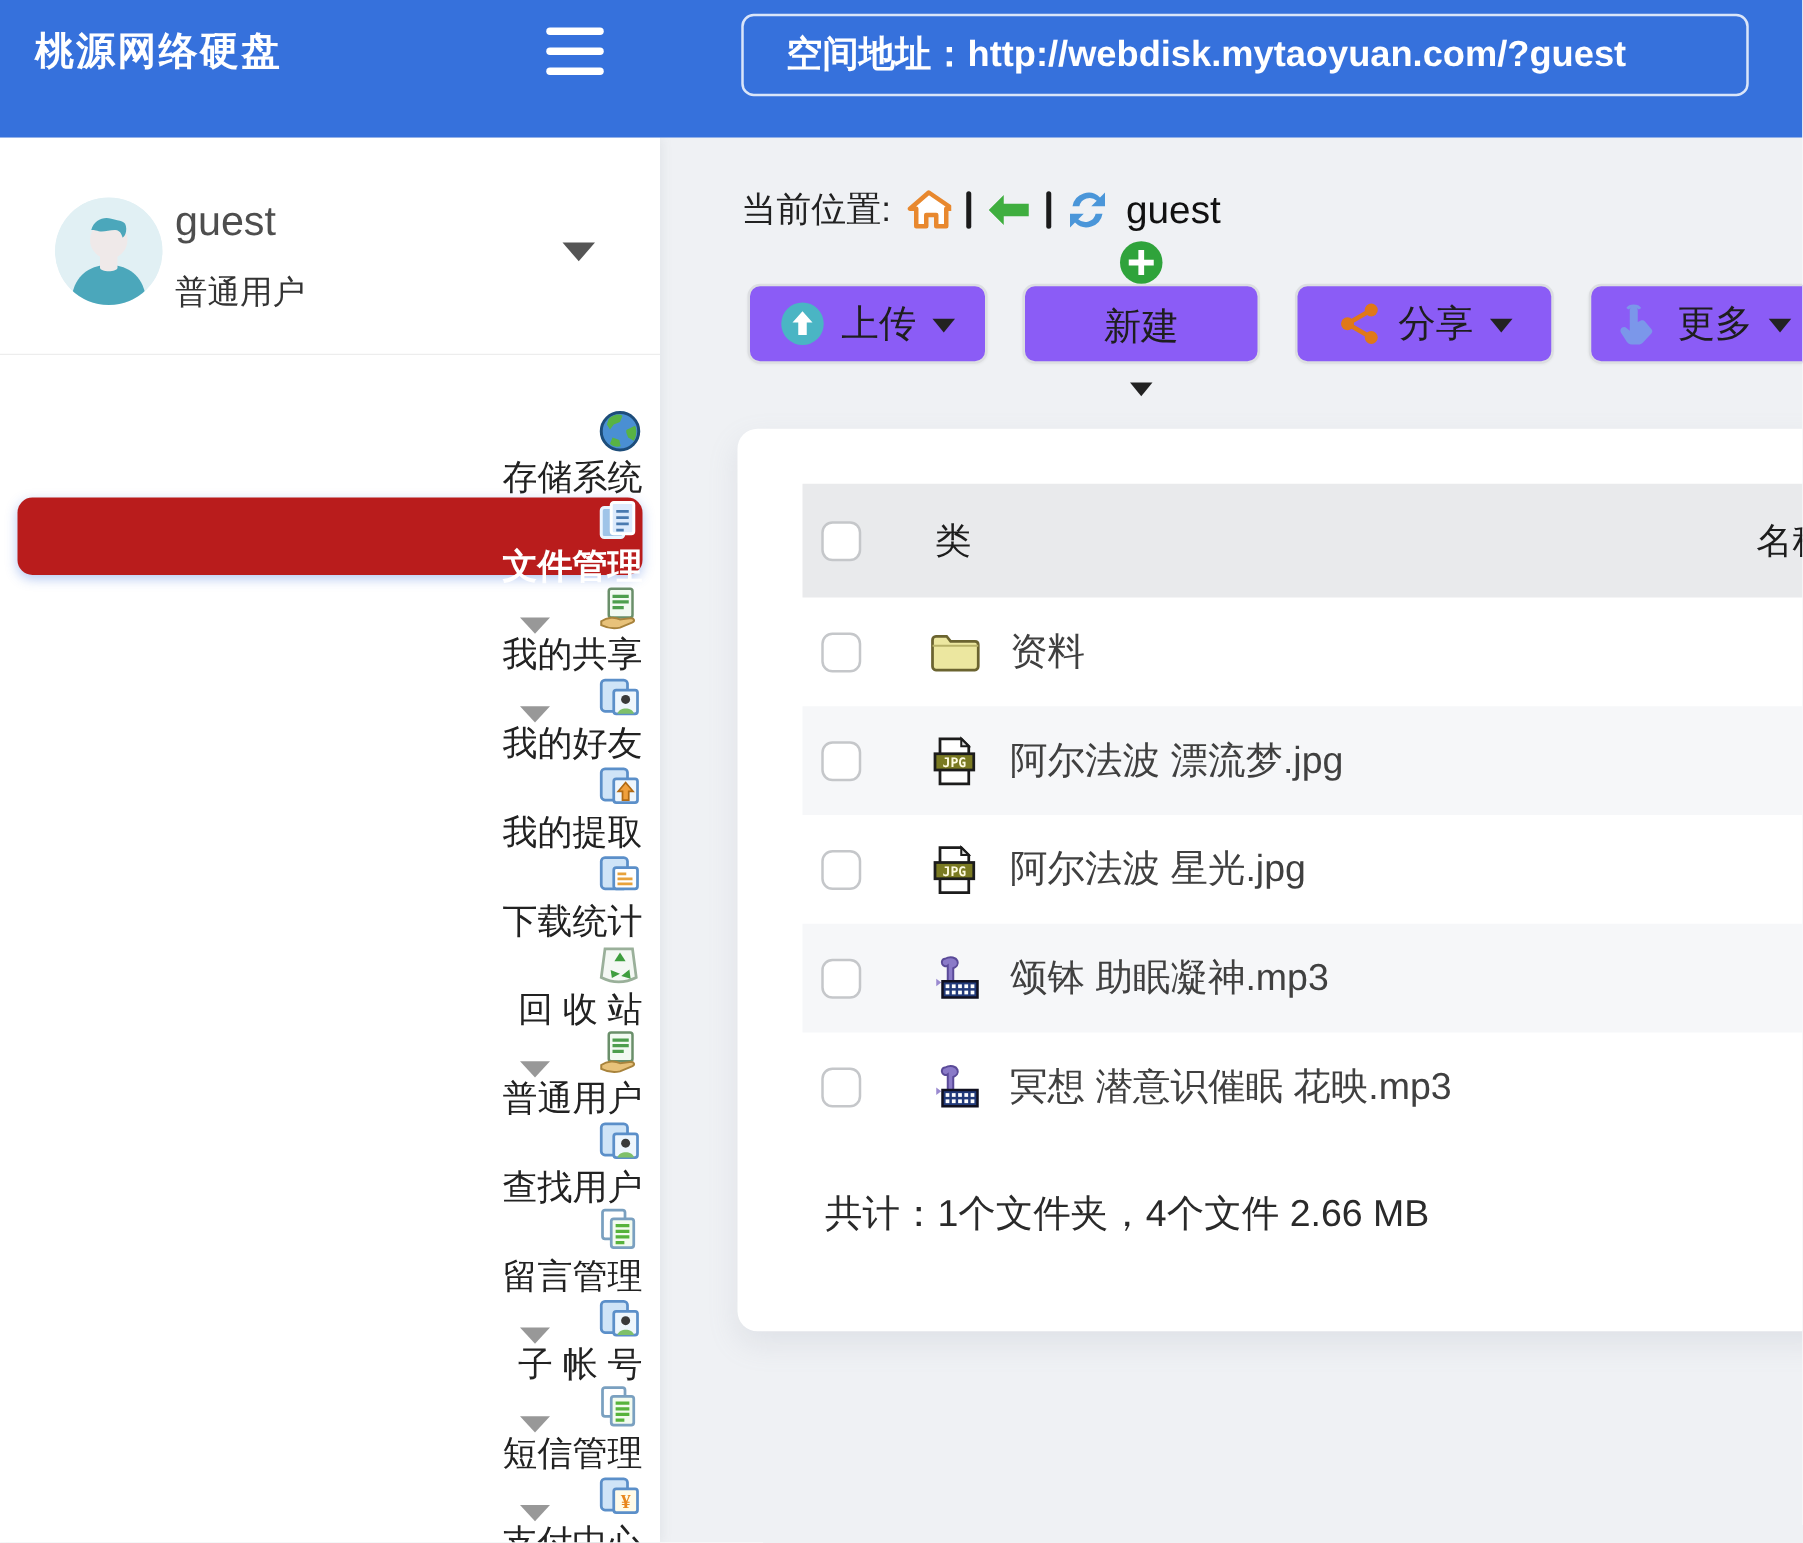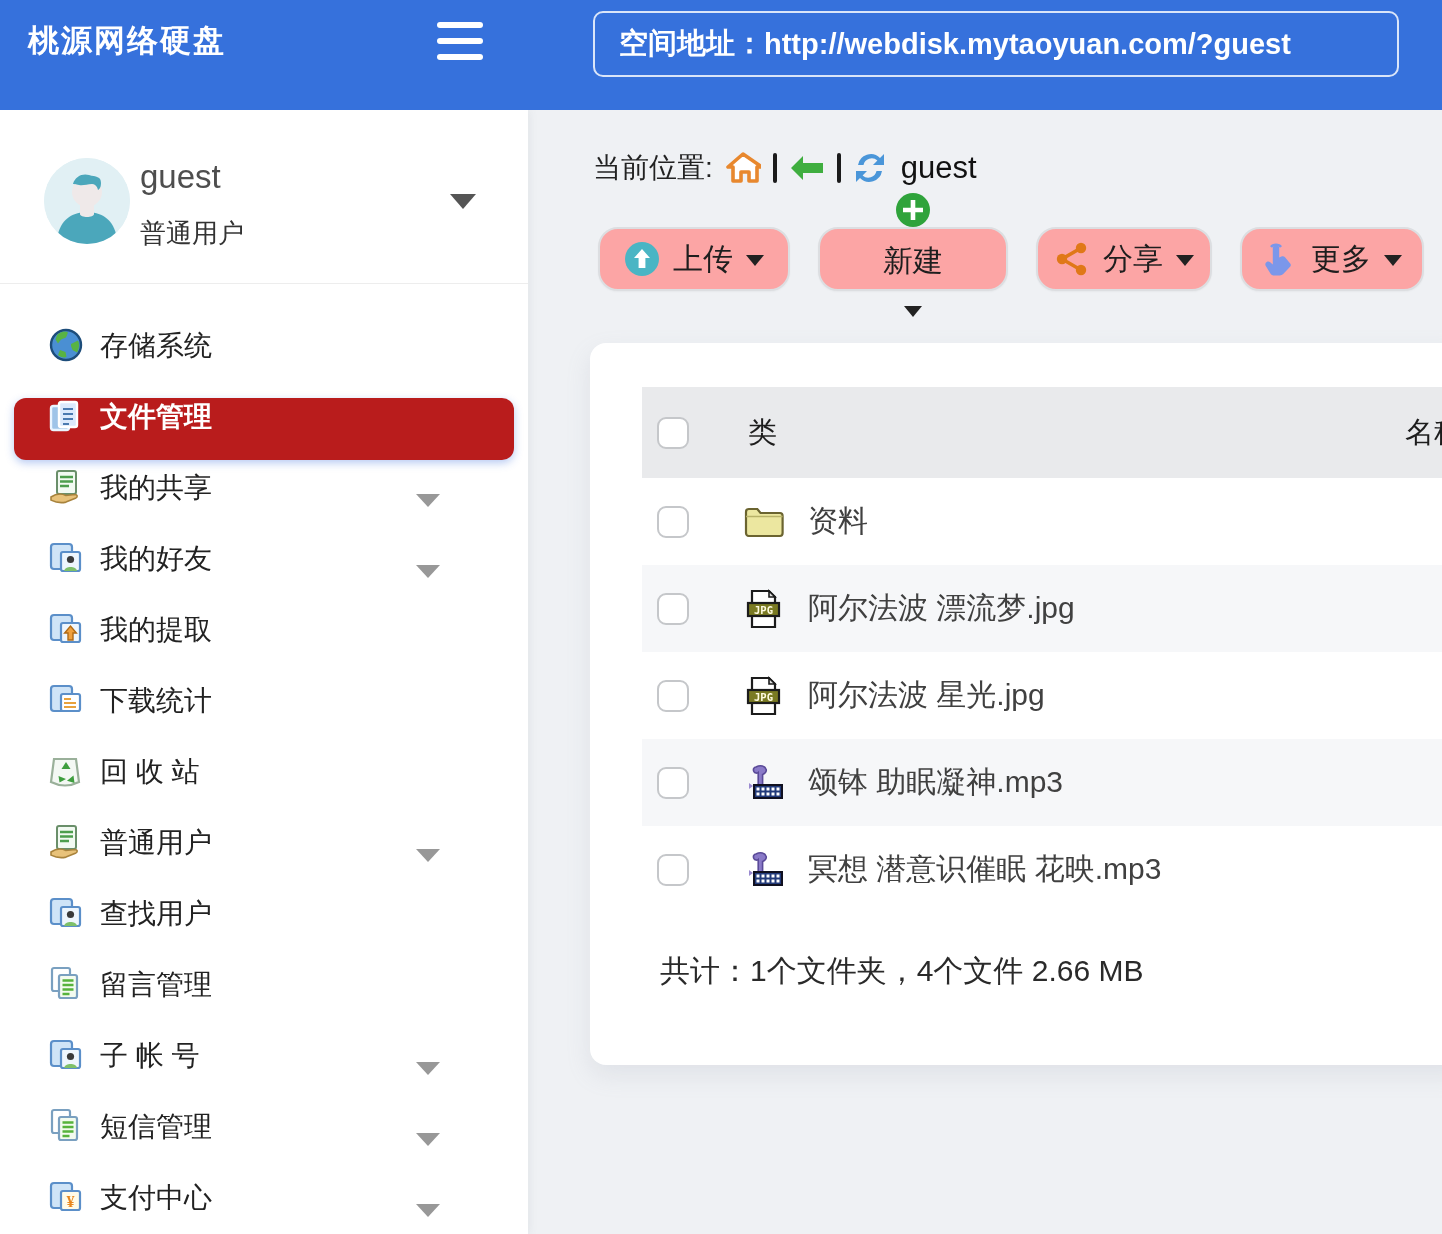--- a/index.html
+++ b/index.html
@@ -9,59 +9,59 @@
   
   .hdr{position:absolute;left:0;top:0;width:1442px;height:110px;background:#3671dc;z-index:6;}
   .app-title{position:absolute;left:28px;top:20px;font-size:31px;font-weight:bold;color:#fff;letter-spacing:2px;}
   .hamburger{position:absolute;left:437px;top:22px;width:46px;height:42px;cursor:pointer;}
   .hamburger span{position:absolute;left:0;width:46px;height:6px;border-radius:3px;background:#fff;}
   .hamburger span:nth-child(1){top:0;}
   .hamburger span:nth-child(2){top:16px;}
   .hamburger span:nth-child(3){top:32px;}
   .url-box{position:absolute;left:593px;top:11px;width:806px;height:66px;box-sizing:border-box;
            border:2px solid rgba(255,255,255,.82);border-radius:10px;display:flex;align-items:center;
-           padding-left:24px;color:#fff;font-size:29px;font-weight:600;white-space:nowrap;cursor:text;}
+           padding-left:34px;color:#fff;font-size:29px;font-weight:600;white-space:nowrap;cursor:text;}
 
   
   .sidebar{position:absolute;left:0;top:110px;width:528px;height:1124px;background:#fff;
            box-shadow:2px 0 8px rgba(90,100,120,.08);z-index:5;}
   .avatar{position:absolute;left:44px;top:48px;width:86px;height:86px;border-radius:50%;
           background:#e1f0f4;overflow:hidden;}
   .uname{position:absolute;left:140px;top:48px;font-size:33px;color:#4e4e4e;}
   .urole{position:absolute;left:140px;top:106px;font-size:26px;color:#333;}
   .user-caret{position:absolute;left:450px;top:84px;width:0;height:0;cursor:pointer;
               border:13px solid transparent;border-top:15px solid #555;}
   .sb-divider{position:absolute;left:0;top:173px;width:528px;height:1px;background:#ededed;}
   .menu{position:absolute;left:0;top:217px;width:528px;}
-  .mi{position:relative;height:62px;margin:0 14px 9px 14px;display:flex;align-items:flex-start;
-      border-radius:12px;cursor:pointer;}
+  .mi{position:relative;height:62px;margin:0 14px 9px 14px;display:flex;align-items:flex-end;
+      border-radius:12px;cursor:pointer;flex-direction:column;}
   .mi .ic{width:36px;height:36px;margin-left:34px;flex:0 0 36px;}
   .mi .ic svg{display:block;width:36px;height:36px;}
   .mi .lb{margin-left:16px;font-size:28px;color:#222;white-space:pre;}
   .mi .mcaret{position:absolute;left:402px;top:25px;width:0;height:0;
               border:12px solid transparent;border-top:13px solid #989898;}
   .mi.active{background:#b91c1c;box-shadow:0 3px 9px rgba(49,104,218,.35);}
   .mi.active .lb{color:#fff;font-weight:bold;}
 
   
   .breadcrumb{position:absolute;left:593px;top:143px;height:50px;display:flex;align-items:center;
               gap:12px;font-size:28px;color:#222;z-index:2;}
   .bc-icon{display:block;cursor:pointer;}
   .bc-icon svg{display:block;}
   .bc-sep{width:4px;height:30px;background:#1b1b1b;border-radius:2px;}
   .bc-loc{font-size:31px;color:#111;margin-left:2px;}
 
   
   .toolbar{position:absolute;left:598px;top:227px;display:flex;gap:28px;z-index:2;}
-  .tb-btn{height:64px;background:#fca5a5;border:2px solid #dcdee1;border-radius:20px;display:flex;
+  .tb-btn{height:64px;background:#8b5cf6;border:2px solid #dcdee1;border-radius:10px;display:flex;
           align-items:center;justify-content:center;gap:13px;font-size:30px;color:#1e1e1e;
           cursor:pointer;box-sizing:border-box;box-shadow:0 1px 2px rgba(0,0,0,.04);}
   .tb-btn:nth-child(1){width:192px;}
   .tb-btn:nth-child(2){width:190px;flex-direction:column;}
-  .tb-btn:nth-child(3){width:176px;}
+  .tb-btn:nth-child(3){width:207px;}
   .tb-btn:nth-child(4){width:184px;}
   .tb-btn .ic, .tb-btn .ic svg{width:36px;height:36px;display:block;}
   .tb-caret{width:0;height:0;border:9px solid transparent;border-top:11px solid #222;margin-top:11px;}
 
   
   .card{position:absolute;left:590px;top:343px;width:880px;height:722px;background:#fff;
         border-radius:16px;box-shadow:0 10px 24px rgba(140,150,170,.16);z-index:1;}
   .ftable{position:absolute;left:52px;top:44px;width:828px;}
   .thead{position:relative;height:91px;background:#e9eaec;display:flex;align-items:center;}
   .cb{width:32px;height:32px;border:2px solid #c5c7ca;border-radius:9px;background:#fff;

